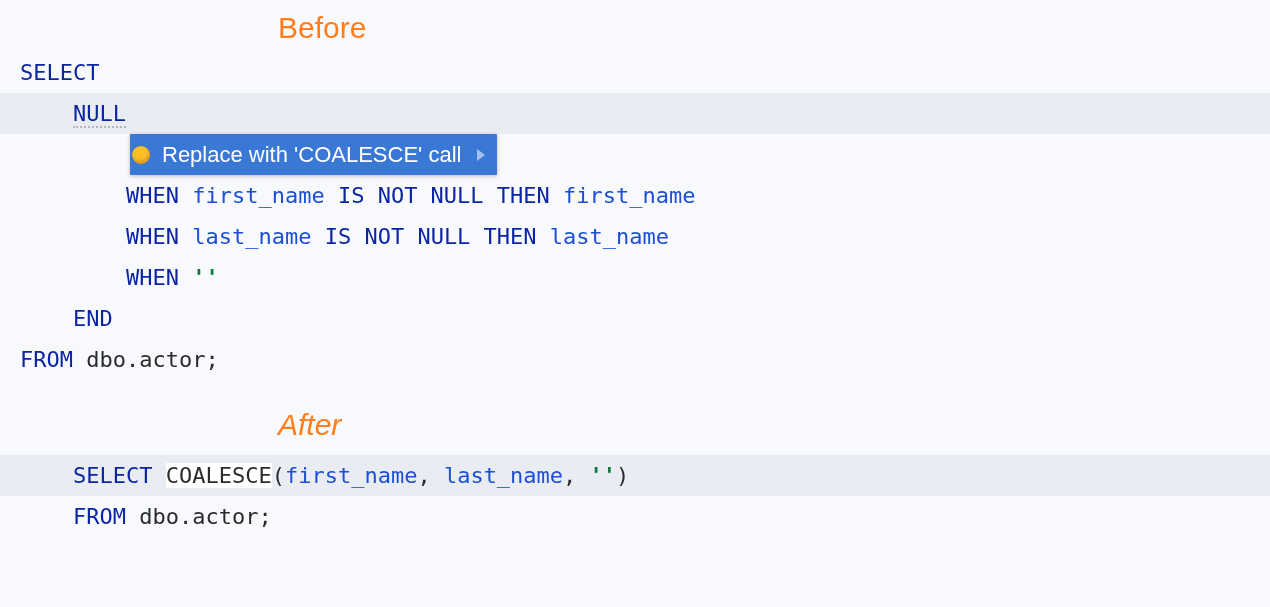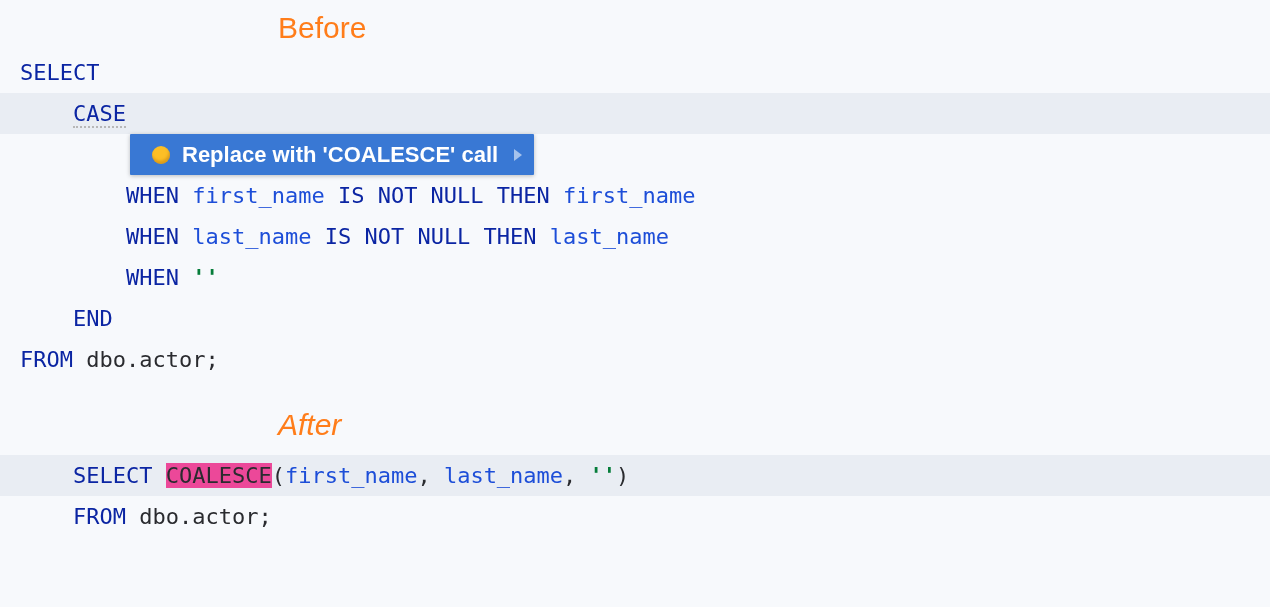--- a/index.html
+++ b/index.html
@@ -28,42 +28,42 @@
     position: relative;
     font-variant-ligatures: none;
   }
   .hl-row { background: #e9edf3; }
 
   
   .kw   { color: #0b25a3; font-weight: 400; }  
   .ident{ color: #1d4ed8; }                    
   .plain{ color: #2a2b2f; }                    
   .str  { color: #067d3a; font-weight: 700; }  
-  .fn-hl{ background: #ec4899; }               
+  .fn-hl{ background: #ffffff; }               
 
   .squiggle {
     border-bottom: 2px dotted #b7b7b7;
     padding-bottom: 0;
   }
 
   
   .intention-popup {
     position: absolute;
     left: 130px;
     top: 0;
     background: #3978d4;
     color: #ffffff;
     height: 41px;
     display: flex;
     align-items: center;
-    padding-left: 22px;
+    padding-left: 2px;
     padding-right: 12px;
     font-family: -apple-system, "Helvetica Neue", Arial, sans-serif;
     font-size: 22px;
-    font-weight: 700;
+    font-weight: 400;
     box-shadow: 0 1px 4px rgba(0,0,0,0.25);
     border-radius: 1px;
     gap: 12px;
   }
   .bulb-icon {
     width: 18px; height: 18px; border-radius: 50%;
     background: #fcbf26;
     box-shadow: inset -1px -3px 3px rgba(160,90,0,0.35);
     flex: 0 0 auto;
   }
@@ -75,21 +75,21 @@
     margin-left: 4px;
   }
 </style>
 </head>
 <body>
 
 <div class="heading-label heading-before">Before</div>
 
 <div class="code-line"><span class="kw">SELECT</span></div>
 
-<div class="code-line hl-row">    <span class="kw squiggle">CASE</span></div>
+<div class="code-line hl-row">    <span class="kw squiggle">NULL</span></div>
 
 <div class="code-line" style="height:41px;">
   <div class="intention-popup">
     <span class="bulb-icon"></span>
     <span>Replace with 'COALESCE' call</span>
     <span class="submenu-arrow"></span>
   </div>
 </div>
 
 <div class="code-line">        <span class="kw">WHEN</span> <span class="ident">first_name</span> <span class="kw">IS NOT NULL THEN</span> <span class="ident">first_name</span></div>

